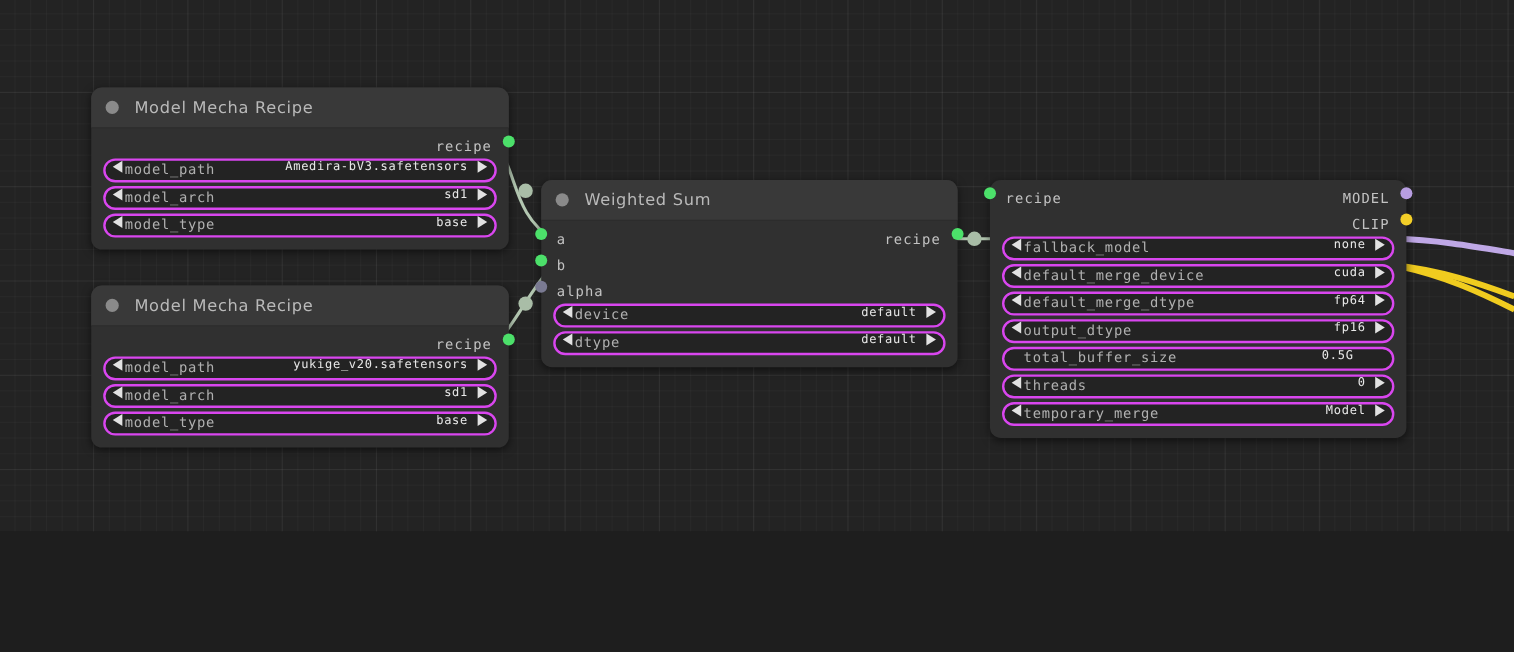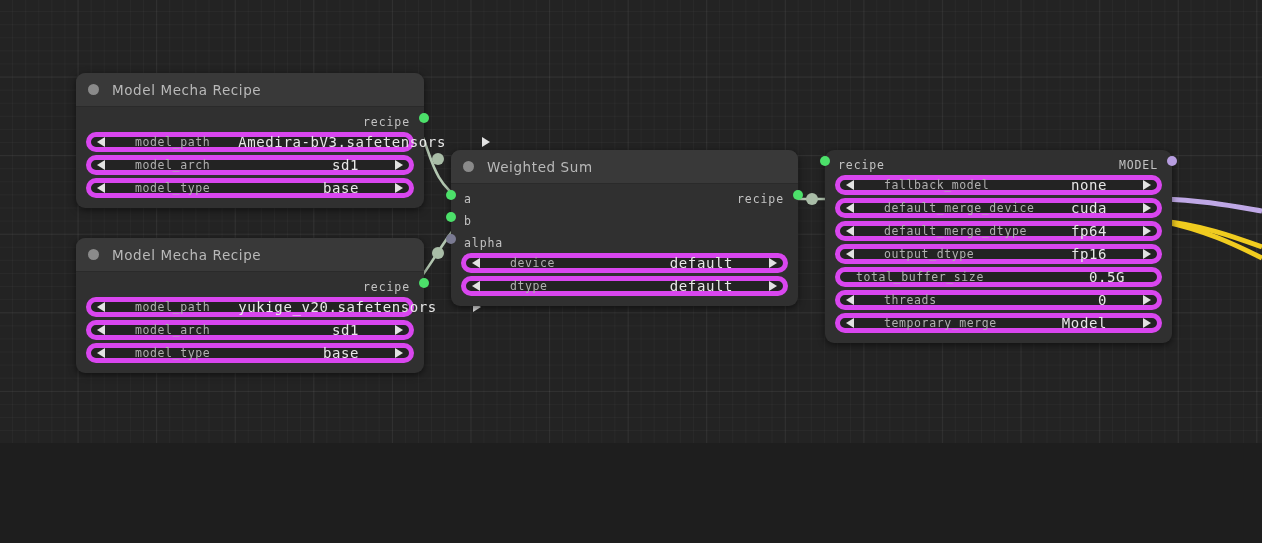--- a/index.html
+++ b/index.html
@@ -81,25 +81,23 @@
   .slot-row.outrow { justify-content: flex-end; }
   .slot-label.out { margin-right: 14px; }
 
   
   .widget {
     position: relative;
     height: 20px;
     margin: 3px 10px 0 10px;
     border-radius: 10px;
     background: #232323;
-    border: 5px solid #d946ef;
+    border: 2px solid #d946ef;
     display: flex;
-    align-items: center;
     box-sizing: border-box;
-    gap: 28px;
   }
   .widget .arrow {
     width: 0; height: 0;
     flex: 0 0 auto;
   }
   .widget .arrow.left {
     border-top: 5px solid transparent;
     border-bottom: 5px solid transparent;
     border-right: 8px solid #e2e2e2;
     margin-left: 6px;
@@ -111,21 +109,21 @@
     margin-right: 6px;
   }
   .w-name {
     font-size: 11.5px;
     color: #b0b0b0;
     letter-spacing: 0.6px;
     margin-left: 2px;
     white-space: nowrap;
   }
   .w-val {
-    font-size: 14px;
+    font-size: 10px;
     color: #e8e8e8;
     letter-spacing: 0.6px;
     margin-left: auto;
     margin-right: 8px;
     white-space: nowrap;
   }
   .widget.plain .w-name { margin-left: 16px; }
   .widget.plain .w-val { margin-right: 32px; }
 </style>
 </head>
@@ -248,20 +246,24 @@
   </div>
 
   <div class="node" style="left:825px; top:150px; width:347px;">
     <div class="node-body">
       <div class="slot-row">
         <span class="slot-dot in" style="background:#4ce06a"></span>
         <span class="slot-label in">recipe</span>
         <span class="slot-label out" style="margin-left:auto">MODEL</span>
         <span class="slot-dot out" style="background:#b79de0"></span>
       </div>
+      <div class="slot-row outrow">
+        <span class="slot-label out">CLIP</span>
+        <span class="slot-dot out" style="background:#f3cf28"></span>
+      </div>
       <div class="widget">
         <span class="arrow left"></span>
         <span class="w-name">fallback_model</span>
         <span class="w-val">none</span>
         <span class="arrow right"></span>
       </div>
       <div class="widget">
         <span class="arrow left"></span>
         <span class="w-name">default_merge_device</span>
         <span class="w-val">cuda</span>

